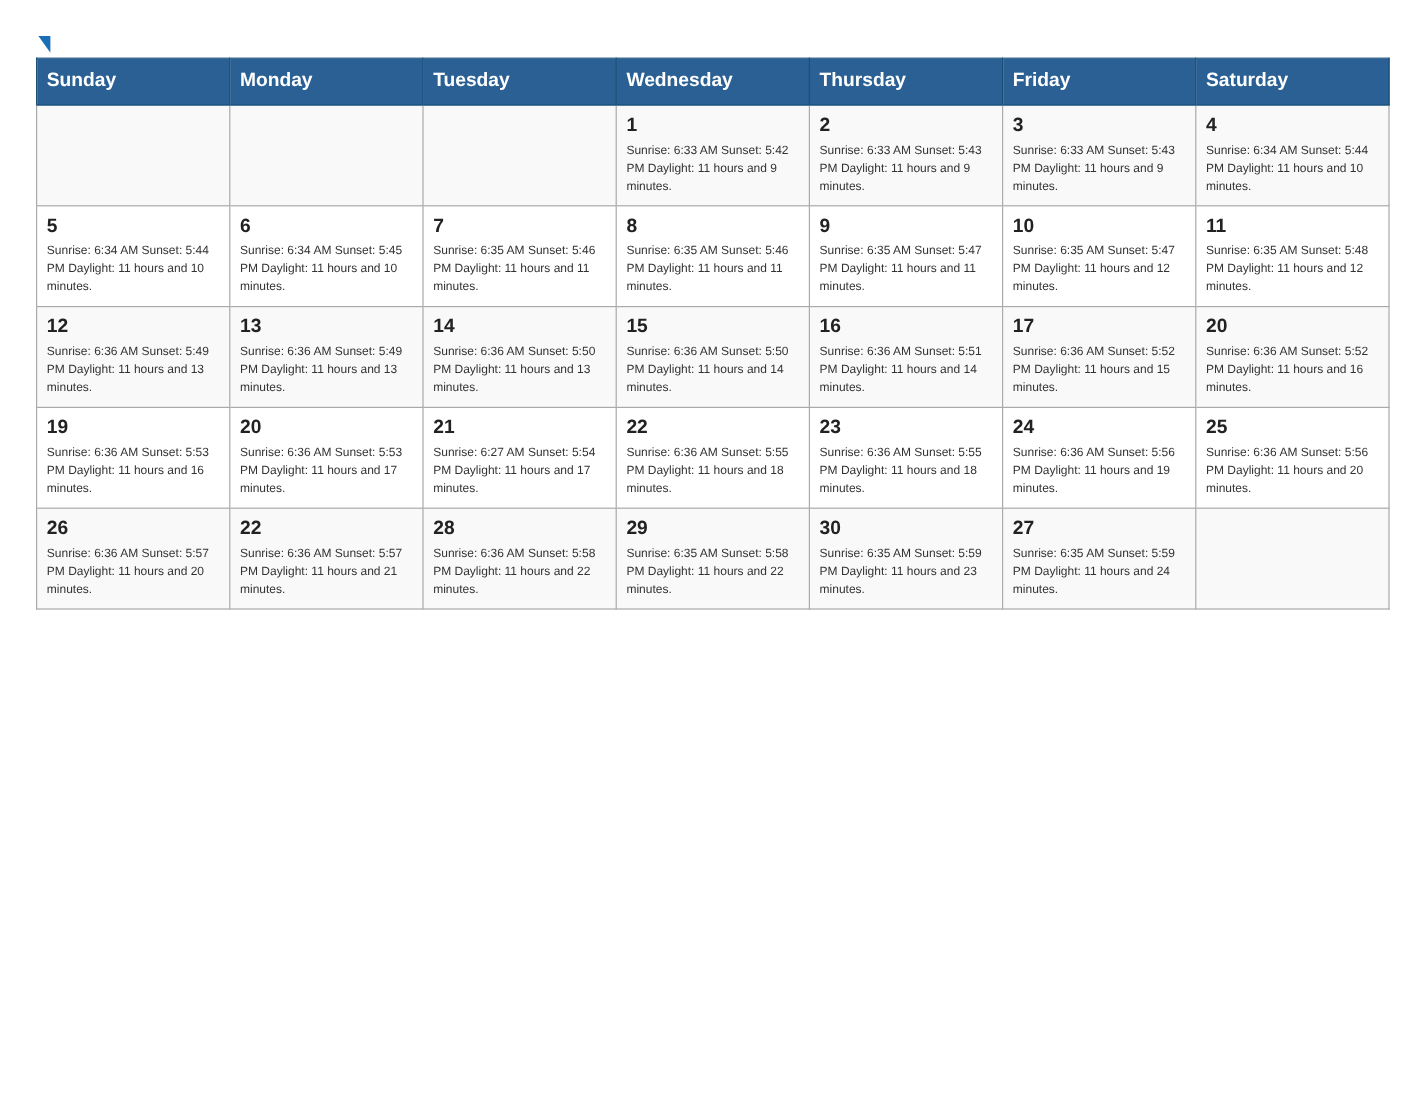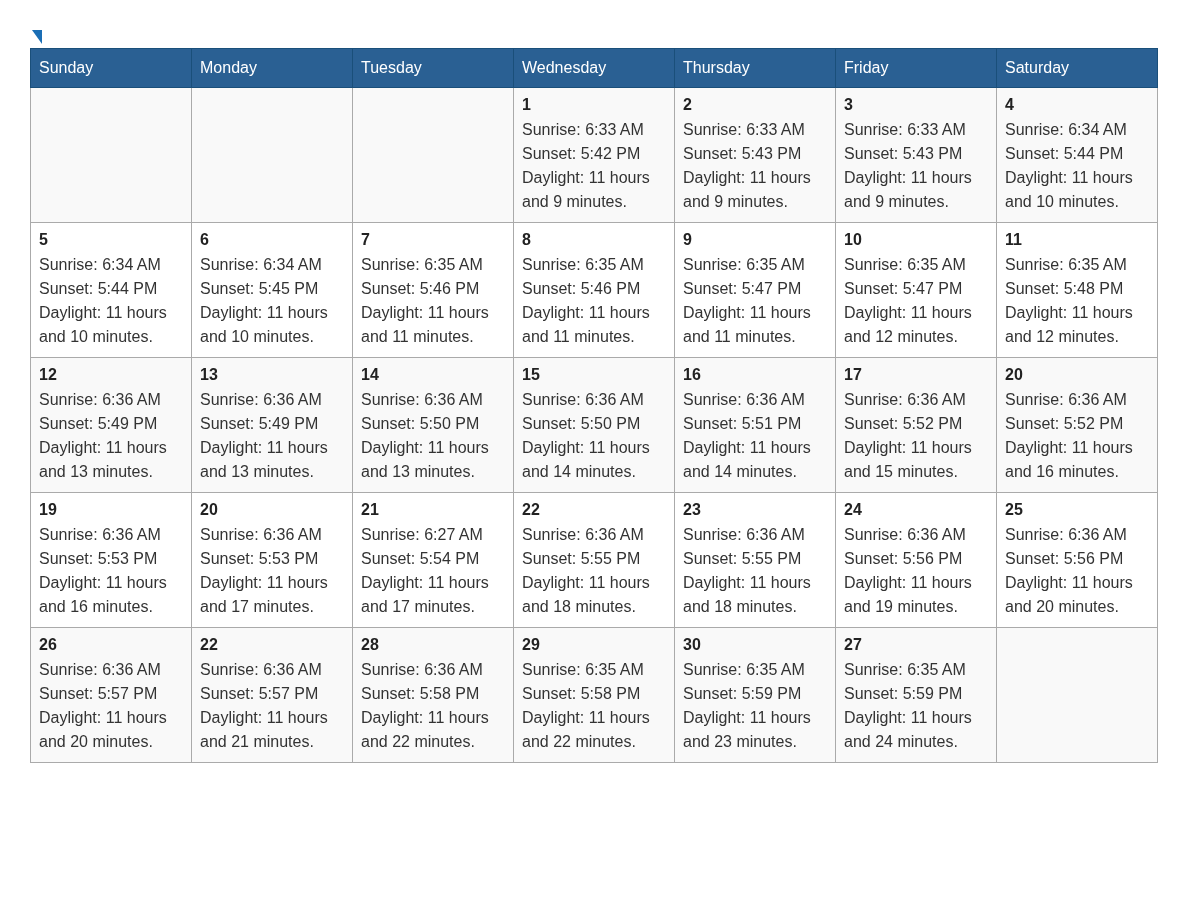--- a/index.html
+++ b/index.html
@@ -59,39 +59,39 @@
       width: 100%;
       border-collapse: collapse;
       margin-top: 10px;
     }
     thead tr th {
       background-color: #2a6093;
       color: #fff;
       padding: 10px 8px;
       text-align: left;
       font-size: 16px;
-      font-weight: normal;
+      font-weight: bold;
       border: 1px solid #1a4f7a;
     }
     tbody tr td {
       border: 1px solid #aaa;
       vertical-align: top;
       padding: 8px;
       width: 14.28%;
       min-height: 80px;
     }
     .day-number {
       font-size: 16px;
       font-weight: bold;
       color: #222;
       display: block;
       margin-bottom: 4px;
     }
     .day-info {
-      font-size: 16px;
+      font-size: 10px;
       color: #333;
       line-height: 1.5;
     }
     .empty-cell {
       background: #fff;
     }
     tbody tr:nth-child(odd) td {
       background-color: #f9f9f9;
     }
     tbody tr:nth-child(even) td {

